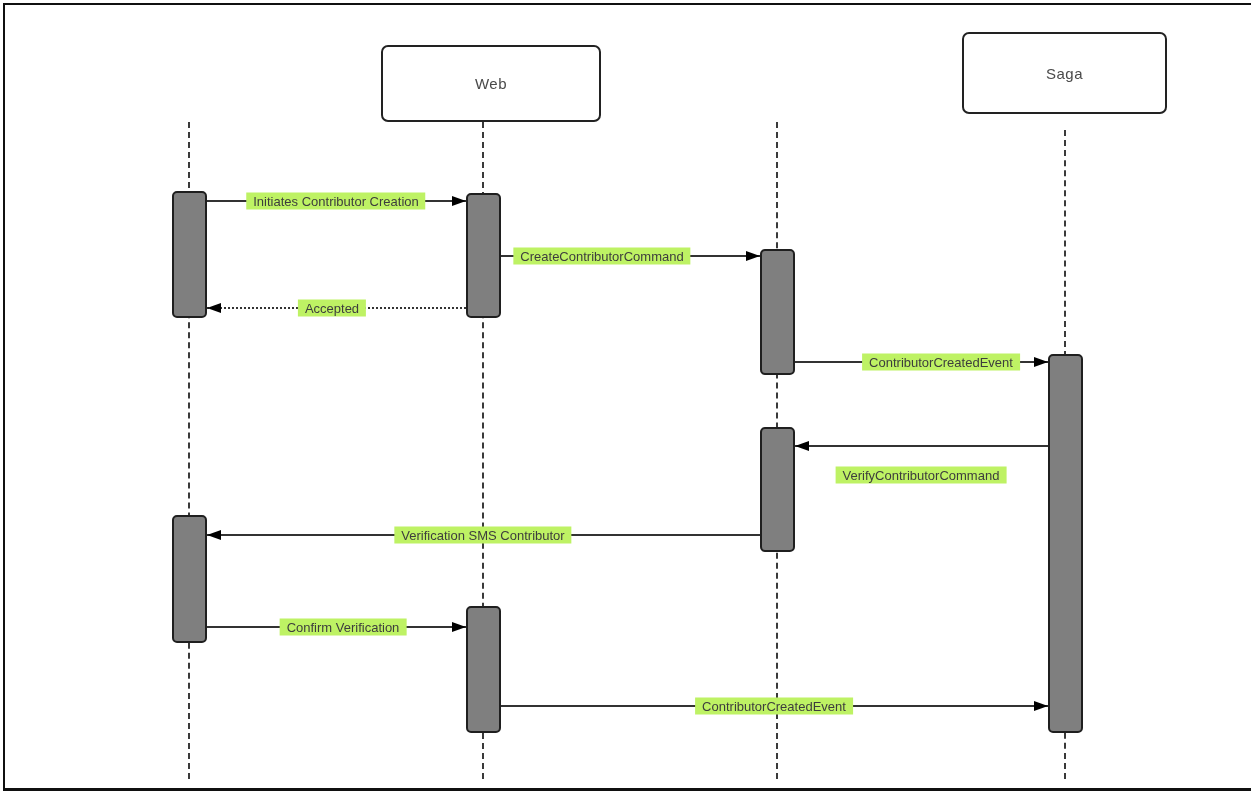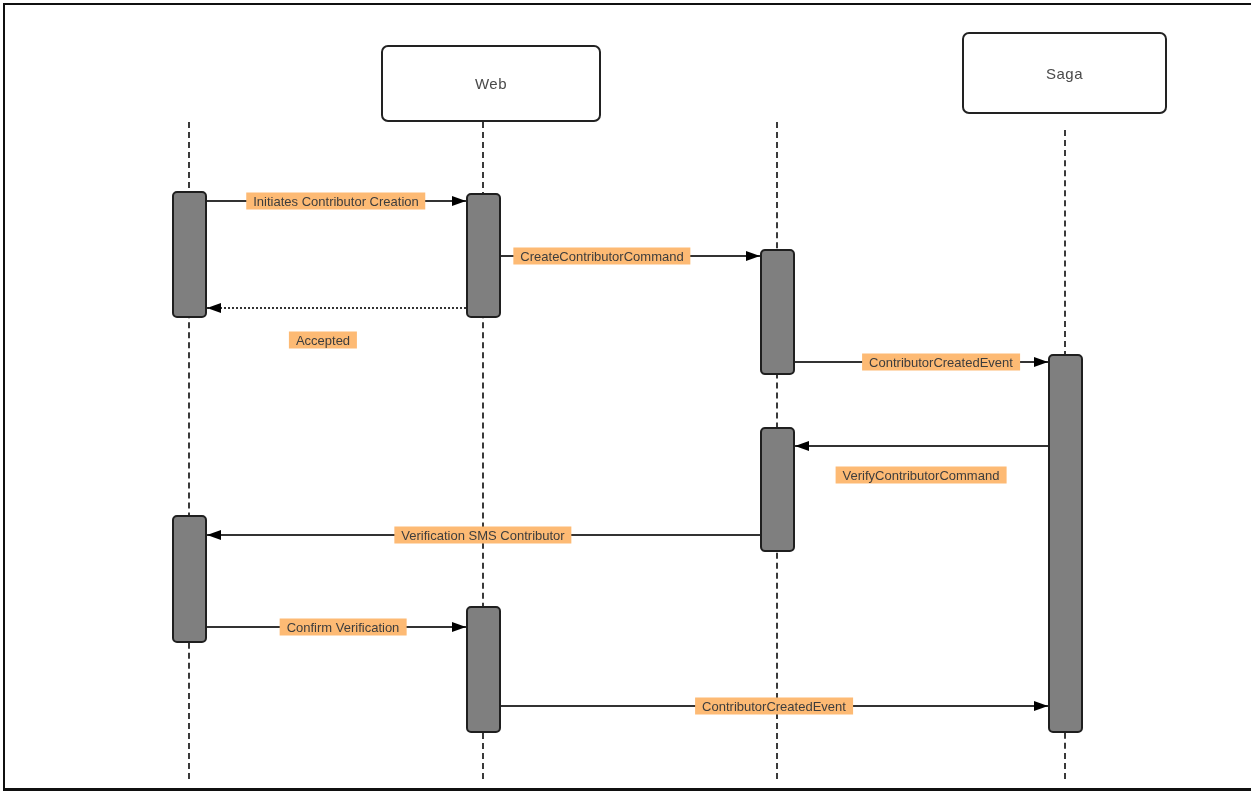--- a/index.html
+++ b/index.html
@@ -50,21 +50,21 @@
   }
   .msg-line {
     position: absolute;
     height: 0;
   }
   .msg-line.solid { border-top: 2px solid #333333; }
   .msg-line.dotted { border-top: 2px dotted #333333; }
   .msg-label {
     position: absolute;
     transform: translate(-50%, -50%);
-    background: #fdba74;
+    background: #bef264;
     padding: 0 7px;
     font-size: 13px;
     color: #3d3d3d;
     white-space: nowrap;
     line-height: 17px;
     text-align: right;
   }
   .arrow {
     position: absolute;
     width: 0; height: 0;
@@ -97,21 +97,21 @@
     <div class="activation" style="left: 171.5px; top: 515px; height: 128px;"></div>
     <div class="activation" style="left: 465.5px; top: 606px; height: 127px;"></div>
     <div class="msg-line solid" style="left: 206.5px; top: 200px; width: 259px;"></div>
     <div class="arrow right" style="top: 196px; left: 451.5px;"></div>
     <div class="msg-label" style="left: 336px; top: 201px;">Initiates Contributor Creation</div>
     <div class="msg-line solid" style="left: 500.5px; top: 255px; width: 259px;"></div>
     <div class="arrow right" style="top: 251px; left: 745.5px;"></div>
     <div class="msg-label" style="left: 602px; top: 256px;">CreateContributorCommand</div>
     <div class="msg-line dotted" style="left: 206.5px; top: 307px; width: 259px;"></div>
     <div class="arrow left" style="top: 303px; left: 206.5px;"></div>
-    <div class="msg-label" style="left: 323px; top: 308px; margin-top: 32px;">Accepted</div>
+    <div class="msg-label" style="left: 332px; top: 308px;">Accepted</div>
     <div class="msg-line solid" style="left: 794.5px; top: 361px; width: 253px;"></div>
     <div class="arrow right" style="top: 357px; left: 1033.5px;"></div>
     <div class="msg-label" style="left: 921px; top: 362px; margin-left: 20px;">ContributorCreatedEvent</div>
     <div class="msg-line solid" style="left: 794.5px; top: 445px; width: 253px;"></div>
     <div class="arrow left" style="top: 441px; left: 794.5px;"></div>
     <div class="msg-label" style="left: 921px; top: 446px; margin-top: 29px;">VerifyContributorCommand</div>
     <div class="msg-line solid" style="left: 206.5px; top: 534px; width: 553px;"></div>
     <div class="arrow left" style="top: 530px; left: 206.5px;"></div>
     <div class="msg-label" style="left: 483px; top: 535px;">Verification SMS Contributor</div>
     <div class="msg-line solid" style="left: 206.5px; top: 626px; width: 259px;"></div>

